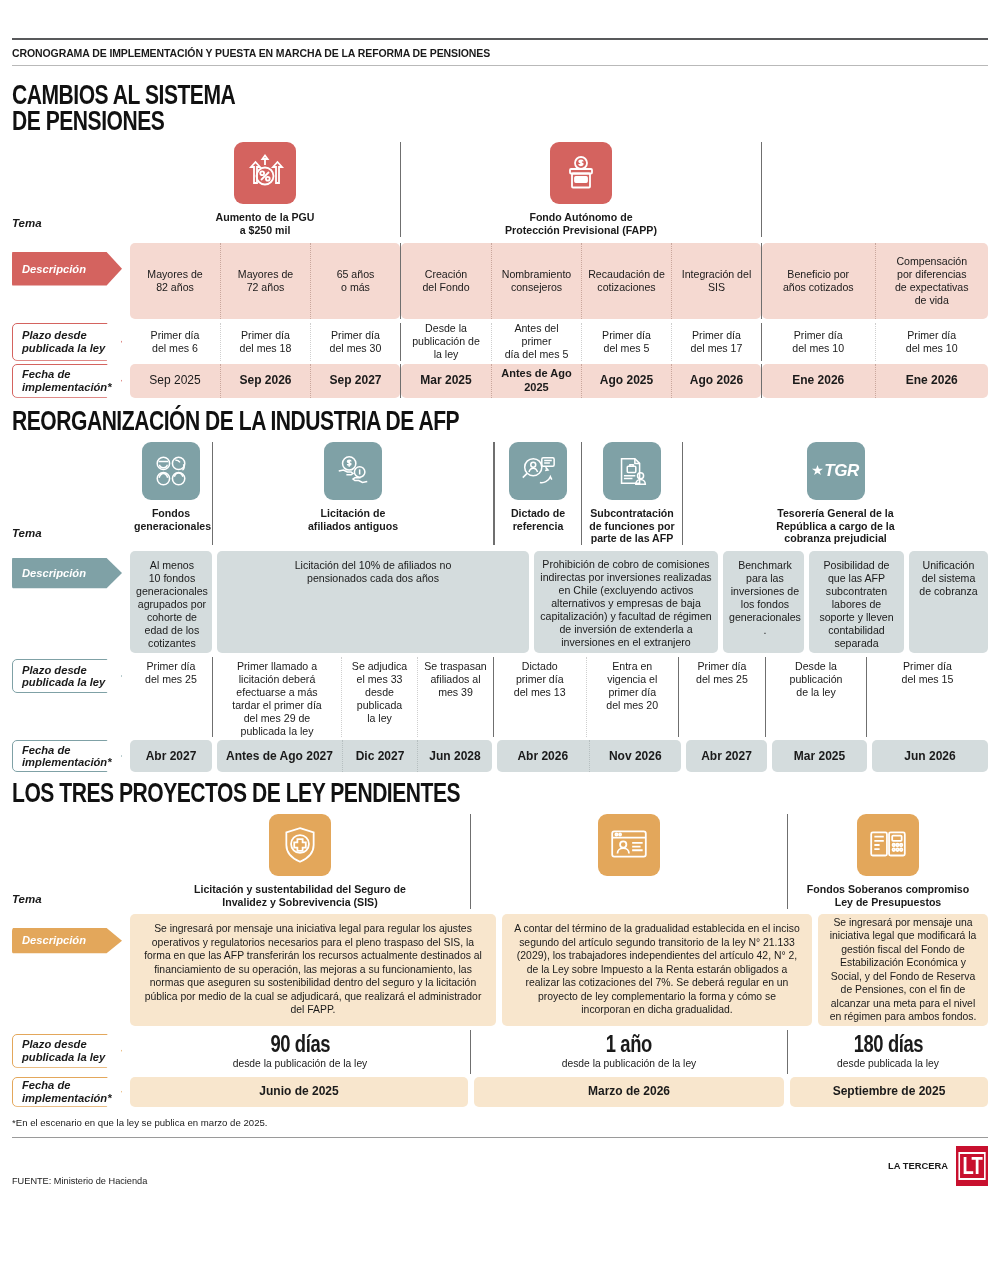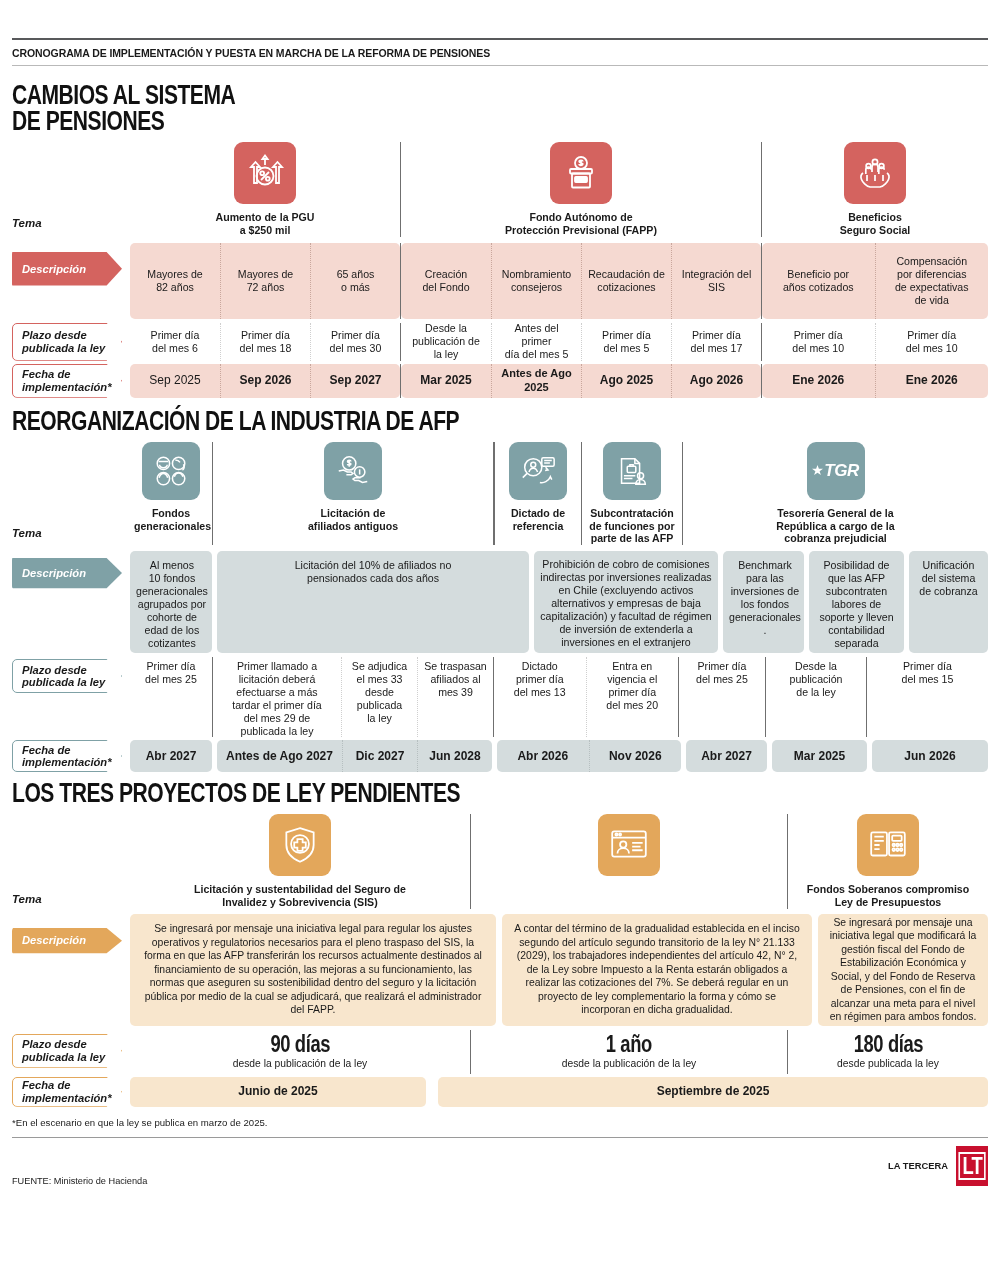--- a/index.html
+++ b/index.html
@@ -154,36 +154,20 @@
               <path d="M20 7.2v5.6M21.8 8.6c0-.8-.8-1.2-1.8-1.2s-1.8.5-1.8 1.2.9 1 1.8 1.2 1.8.5 1.8 1.3-.8 1.2-1.8 1.2-1.8-.5-1.8-1.2"></path>
               <rect x="9" y="16" width="22" height="4.5" rx="1"></rect>
               <rect x="11" y="20.5" width="18" height="14" rx="1"></rect>
               <rect x="14" y="24" width="12" height="5" rx="0.8" fill="#fff"></rect>
             </svg>
           </div>
           <div class="theme-head" style="white-space:pre-line">Fondo Autónomo de
 Protección Previsional (FAPP)</div>
         </div>
         <div class="divider-col"></div>
-        <div style="flex:1;">
-          <div class="icon-box" style="background:#d4635f">
-            <svg width="40" height="40" viewBox="0 0 40 40" fill="none" stroke="#fff" stroke-width="1.7">
-              <circle cx="20" cy="9" r="2.6"></circle>
-                <path d="M17 19v-5a3 3 0 016 0v5"></path>
-              <circle cx="13.5" cy="13" r="2.4"></circle>
-                <path d="M10.8 21v-4.3a2.7 2.7 0 015.4 0"></path>
-              <circle cx="26.5" cy="13" r="2.4"></circle>
-                <path d="M23.8 21v-4.3a2.7 2.7 0 015.4 0"></path>
-              <path d="M8 20c-2 1.5-2.5 4-1.5 6.5S11 33 15 34h10c4-1 7.5-5 8.5-7.5s.5-5-1.5-6.5"></path>
-              <path d="M12 22v6M20 22v6M28 22v6"></path>
-            </svg>
-          </div>
-          <div class="theme-head" style="white-space:pre-line">Beneficios
-Seguro Social</div>
-        </div>
       </div>
     </div>
 
     <div class="row" style="margin-top:6px;height:76px;">
       <div class="lbl-col" style="padding-right:8px;padding-top:6px;">
         <div class="tag tag-filled" style="height:40px;">
           <div class="tag-shape" style="background:#d4635f"></div>
           <span class="tag-inner">Descripción</span>
         </div>
       </div>
@@ -649,24 +633,27 @@
 
     <div class="row" style="margin-top:3px;height:30px;">
       <div class="lbl-col" style="padding-right:8px;">
         <div class="tag tag-outline" style="height:100%;">
           <div class="tag-shape" style="background:#fff;border:1.3px solid #e3a75b;clip-path:polygon(0 0,86% 0,100% 50%,86% 100%,0 100%)"></div>
           <span class="tag-inner" style="white-space:pre-line">Fecha de
 implementación*</span>
         </div>
       </div>
       <div class="cells">
-        <div class="grp bg-o2" style="width:296px;border-radius:5px;">
+        <div class="grp bg-o2" style="width:338px;border-radius:5px;">
           <div class="cell" style="flex:1;font-weight:bold;font-size:12px">Junio de 2025</div>
         </div>
         <div class="divider-col" style="background:transparent;width:6px"></div>
+        <div class="grp bg-o2" style="width:310px;border-radius:5px;">
+          <div class="cell" style="flex:1;font-weight:bold;font-size:12px">Marzo de 2026</div>
+        </div>
         <div class="divider-col" style="background:transparent;width:6px"></div>
         <div class="grp bg-o2" style="flex:1;border-radius:5px;">
           <div class="cell" style="flex:1;font-weight:bold;font-size:12px">Septiembre de 2025</div>
         </div>
       </div>
     </div>
   </div>
 
   <div>
     <div class="footnote">*En el escenario en que la ley se publica en marzo de 2025.</div>

